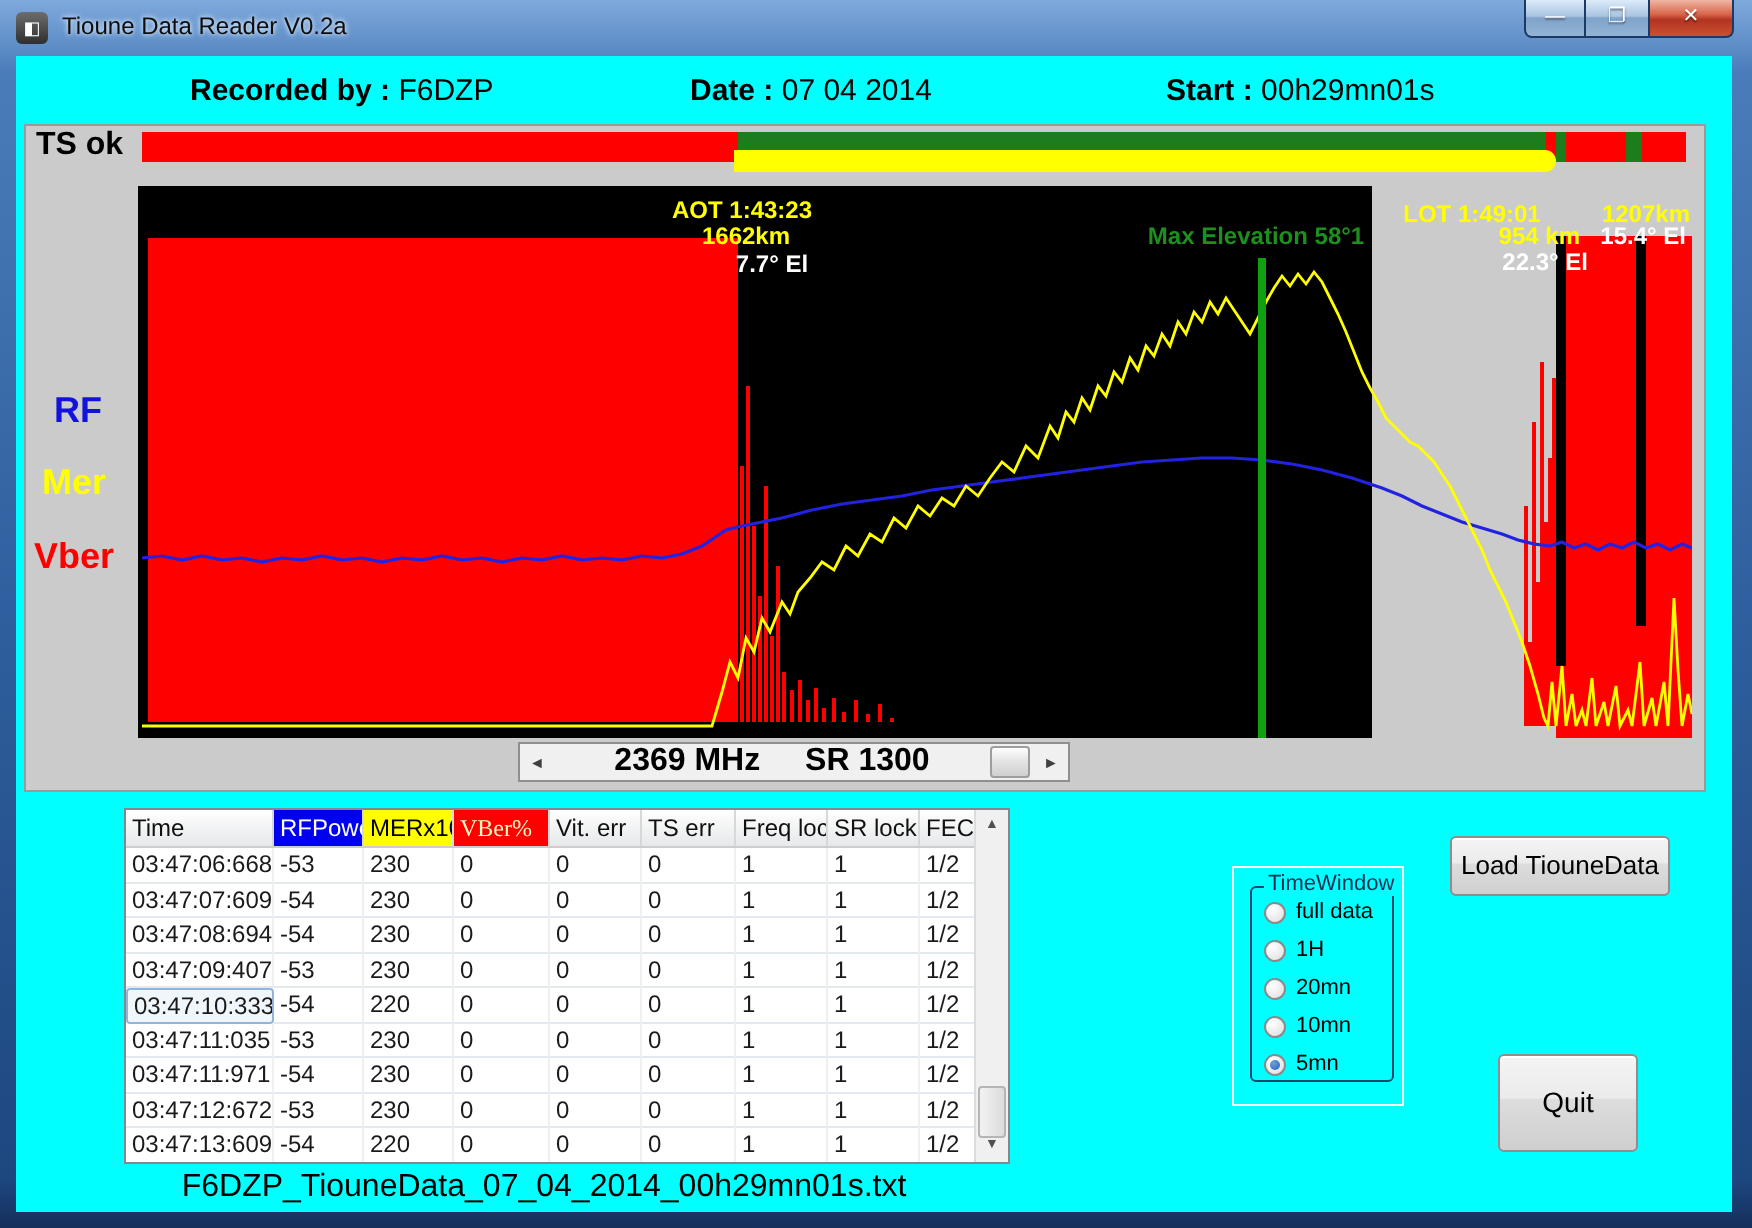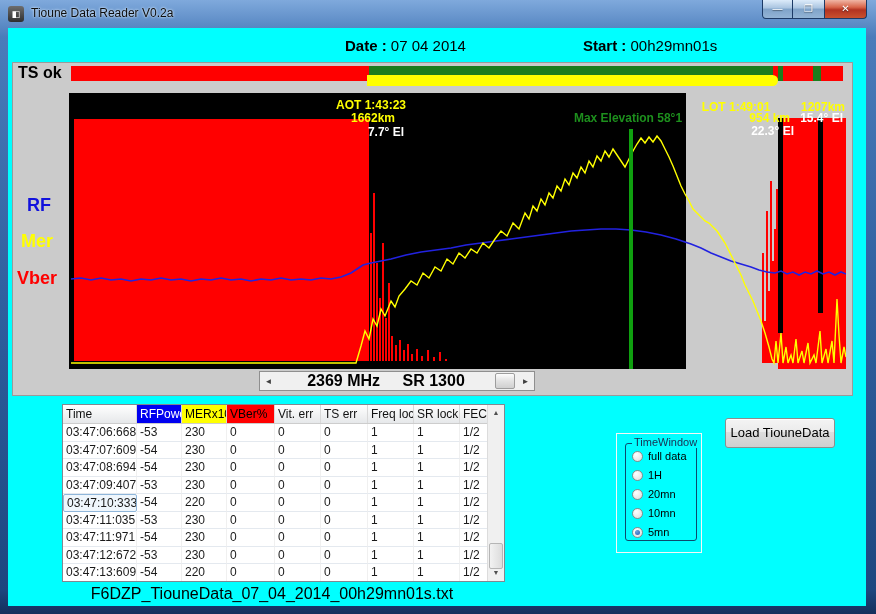--- a/index.html
+++ b/index.html
@@ -79,20 +79,24 @@
     <div class="title-text">Tioune Data Reader V0.2a</div>
     <div class="winbtns">
       <div class="winbtn min">—</div>
       <div class="winbtn max">❐</div>
       <div class="winbtn close">✕</div>
     </div>
   </div>
 
   <div class="client">
 
+    <div class="hdr" style="left:87px;">
+      <b>Recorded by :</b>
+      <span>F6DZP</span>
+    </div>
     <div class="hdr" style="left:337px;">
       <b>Date :</b>
       <span>07 04 2014</span>
     </div>
     <div class="hdr" style="left:575px;">
       <b>Start :</b>
       <span>00h29mn01s</span>
     </div>
 
     <div class="panel">
@@ -171,21 +175,21 @@
         <div class="freq-arrow">►</div>
       </div>
     </div>
 
     <div class="tbl">
       <div class="tbl-main">
         <div class="tbl-head" style="grid-template-columns: 74px 45px 45px 48px 46px 47px 46px 46px 46px 70px;">
             <div class="th">Time</div>
             <div class="th" style="background: rgb(0, 0, 240); color: rgb(255, 255, 255);">RFPower</div>
             <div class="th" style="background: rgb(255, 255, 0); color: rgb(0, 0, 0);">MERx10</div>
-            <div class="th" style="background: rgb(255, 0, 0); color: #000000;">VBer%</div>
+            <div class="th" style="background: rgb(255, 0, 0); color: #fef9c3; font-family: Liberation Serif, serif;">VBer%</div>
             <div class="th">Vit. err</div>
             <div class="th">TS err</div>
             <div class="th">Freq lock</div>
             <div class="th">SR lock</div>
             <div class="th">FEC</div>
             <div class="th">TS OK</div>
           </div>
         <div id="tbl-rows">
             <div class="tbl-row" style="grid-template-columns: 74px 45px 45px 48px 46px 47px 46px 46px 46px 70px;">
               <div class="td">03:47:06:668</div>
@@ -325,16 +329,17 @@
             <span class="radio-label">10mn</span>
           </div>
           <div class="radio-item">
             <div class="radio-circle sel"></div>
             <span class="radio-label">5mn</span>
           </div>
         </div>
     </div>
 
     <div class="btn btn-load">Load TiouneData</div>
+    <div class="btn btn-quit">Quit</div>
 
     <div class="filename">F6DZP_TiouneData_07_04_2014_00h29mn01s.txt</div>
   </div>
 </div>
 
 </body></html>

